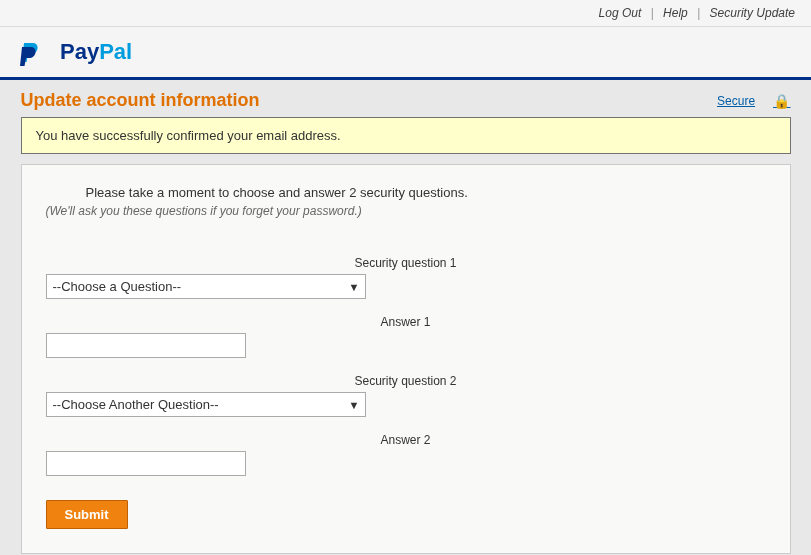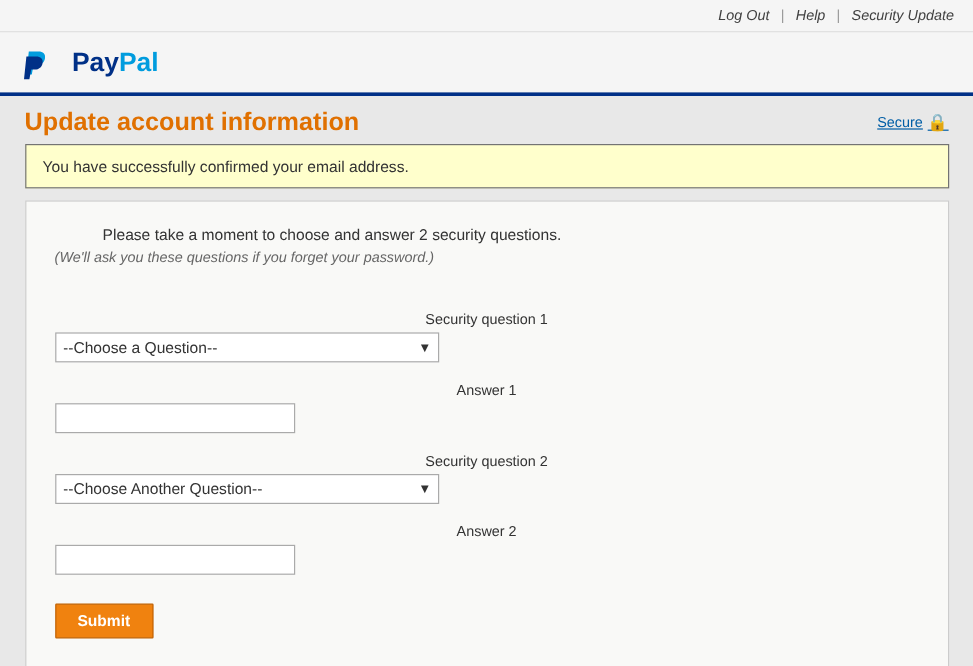--- a/index.html
+++ b/index.html
@@ -59,28 +59,28 @@
 
     
     .page-header {
       display: flex;
       justify-content: space-between;
       align-items: center;
       padding: 10px 0 6px 0;
     }
     .page-title {
       color: #e07000;
-      font-size: 21px;
+      font-size: 18px;
       font-weight: bold;
       text-align: right;
     }
     .secure-label {
       display: flex;
       align-items: center;
-      gap: 4px;
+      gap: 18px;
       color: #005ea6;
       text-decoration: underline;
       font-size: 12px;
       cursor: pointer;
     }
     .lock-icon {
       font-size: 14px;
     }
 
     

